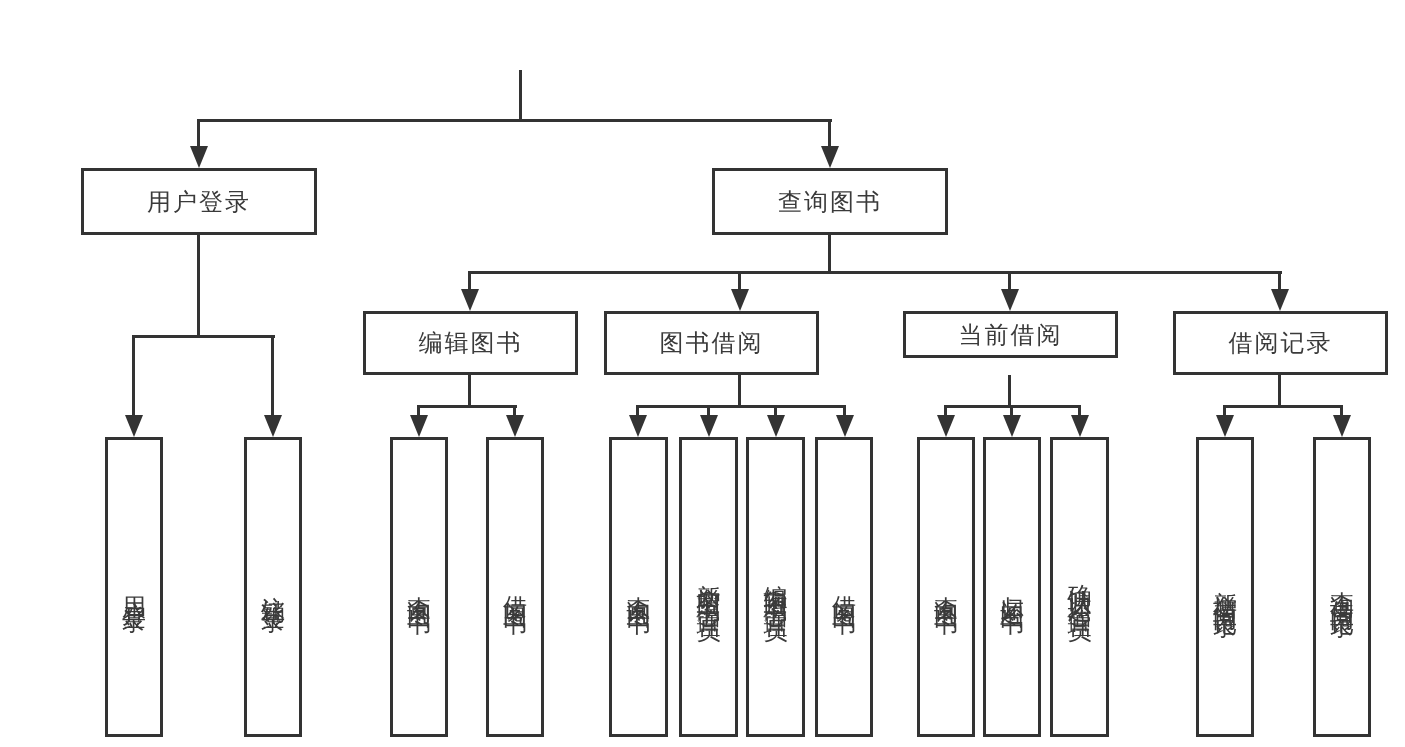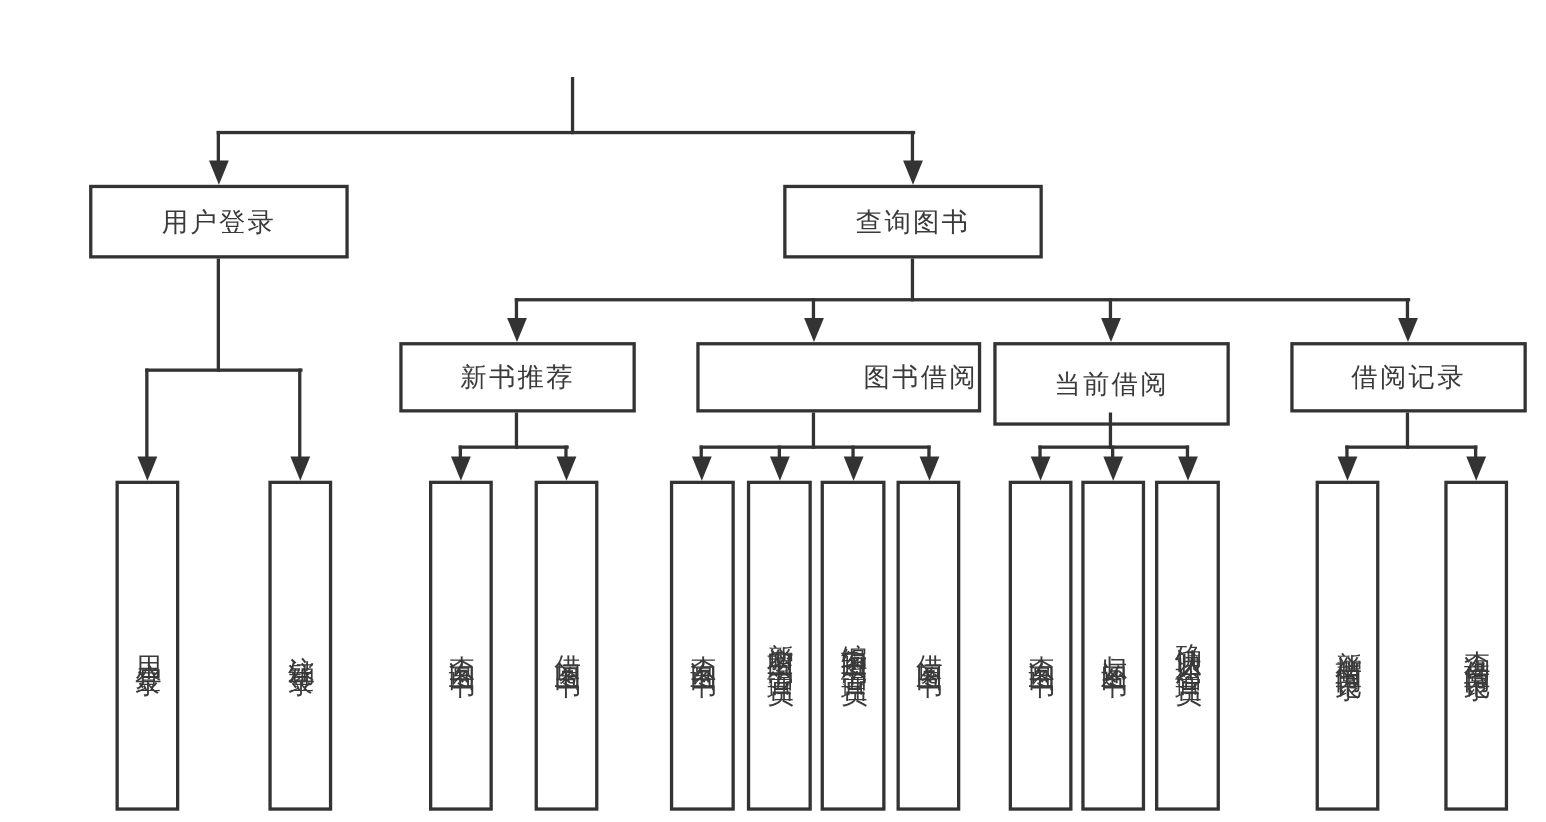--- a/index.html
+++ b/index.html
@@ -78,28 +78,28 @@
 
   <div class="box lvl" style="left:81px; top:168px; width:236px; height:67px;">
     <span>用户登录</span>
   </div>
 
   <div class="box lvl" style="left:712px; top:168px; width:236px; height:67px;">
     <span>查询图书</span>
   </div>
 
   <div class="box lvl" style="left:363px; top:311px; width:215px; height:64px;">
-    <span>新书推荐</span>
-  </div>
-
-  <div class="box lvl" style="left:633px; top:311px; width:259px; height:64px;justify-content:flex-end;">
+    <span>编辑图书</span>
+  </div>
+
+  <div class="box lvl" style="left:604px; top:311px; width:215px; height:64px;">
     <span>图书借阅</span>
   </div>
 
-  <div class="box lvl" style="left:903px; top:311px; width:215px; height:76px;">
+  <div class="box lvl" style="left:903px; top:311px; width:215px; height:47px;">
     <span>当前借阅</span>
   </div>
 
   <div class="box lvl" style="left:1173px; top:311px; width:215px; height:64px;">
     <span>借阅记录</span>
   </div>
 
   <div class="vbox" style="left:105px;">
     <span class="vtxt">用户登录</span>
   </div>

